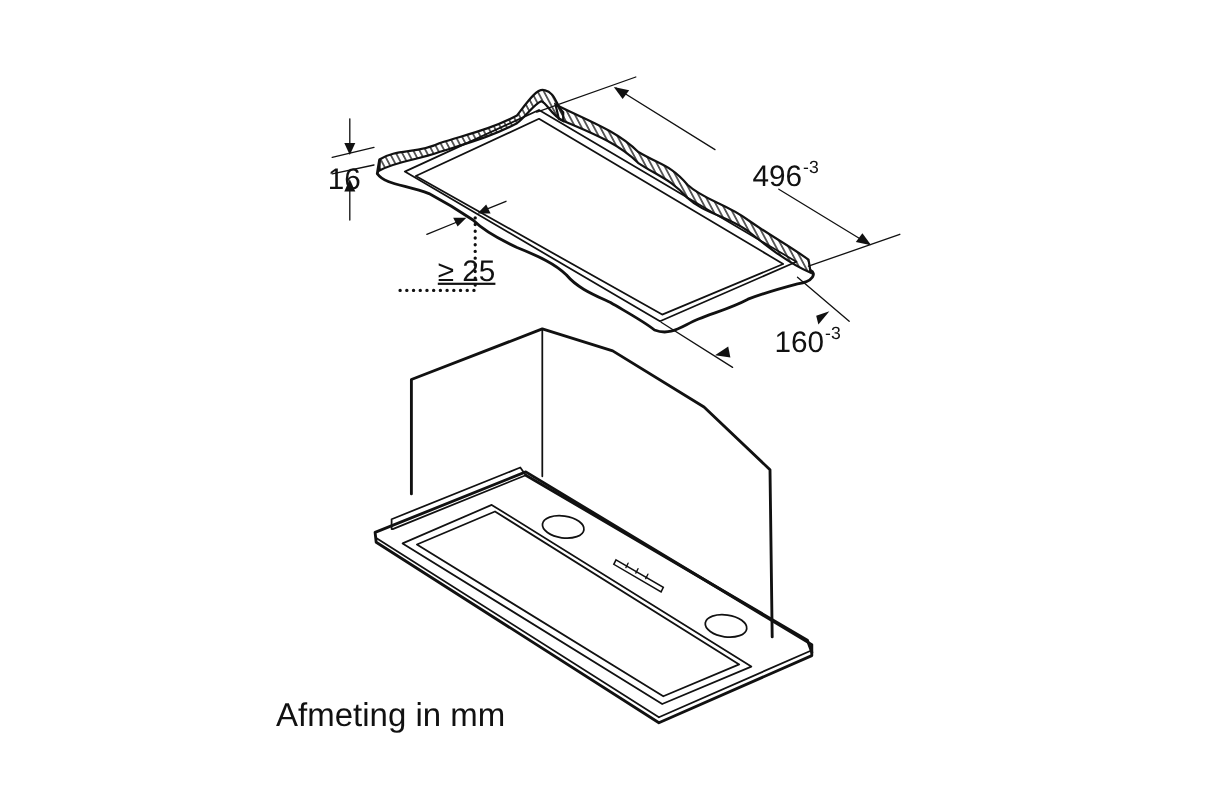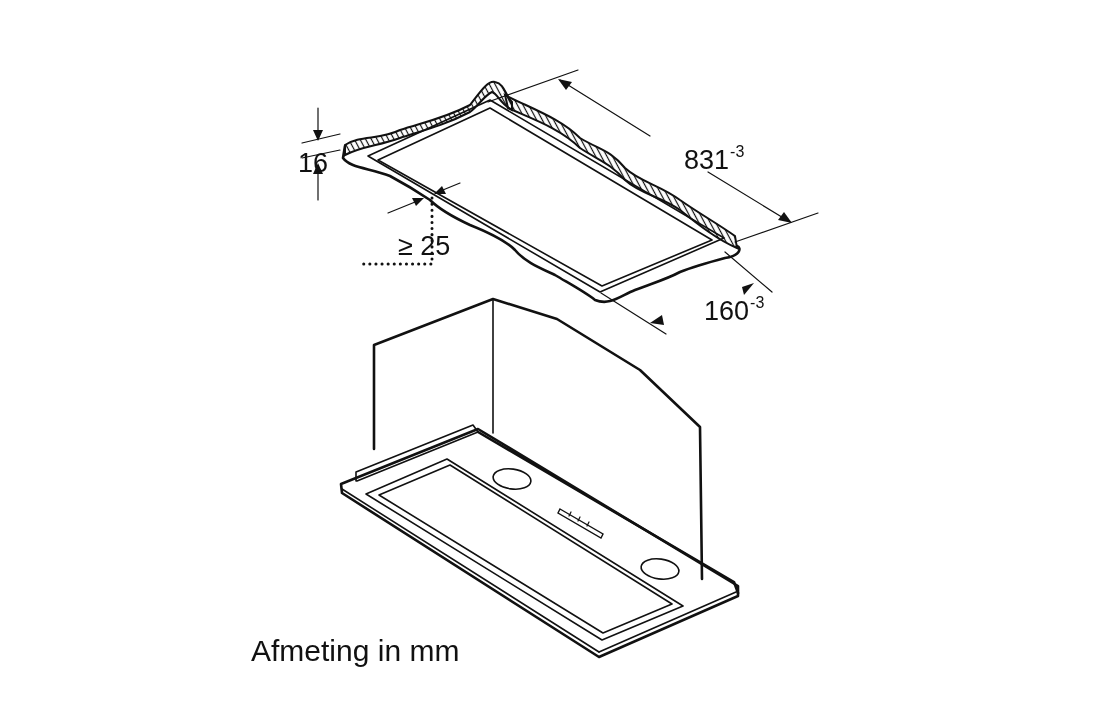--- a/index.html
+++ b/index.html
@@ -97,25 +97,25 @@
       <line class="thin" x1="578" y1="521" x2="580" y2="517"></line>
       <line class="thin" x1="587" y1="526" x2="589" y2="522"></line>
     </g>
   </g>
 </svg>
 
 <div class="lbl" style="left:262px; top:150px;">
   <span>16</span>
 </div>
 
-<div class="lbl" style="left:362px; top:233px;">
+<div class="lbl" style="left:362px; top:233px;text-decoration:underline;">
   <span>≥ 25</span>
 </div>
 
 <div class="lbl" style="left:648px; top:147px;">
-  <span>831</span><span class="sup">-3</span>
+  <span>496</span><span class="sup">-3</span>
 </div>
 
 <div class="lbl" style="left:668px; top:298px;">
   <span>160</span><span class="sup">-3</span>
 </div>
 
 <div id="caption">Afmeting in mm</div>
 
 </body></html>

